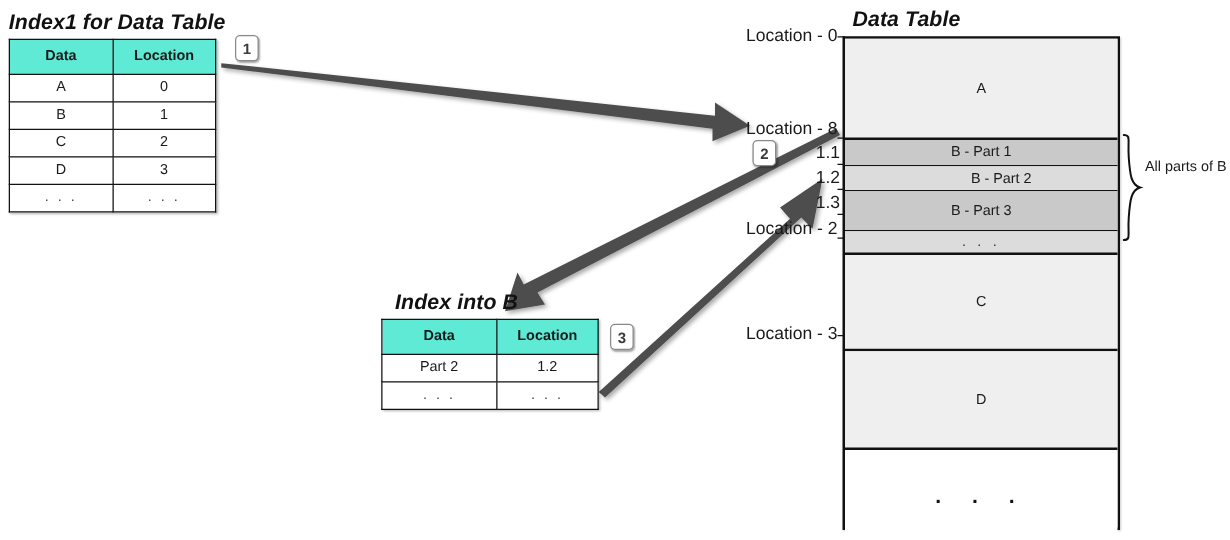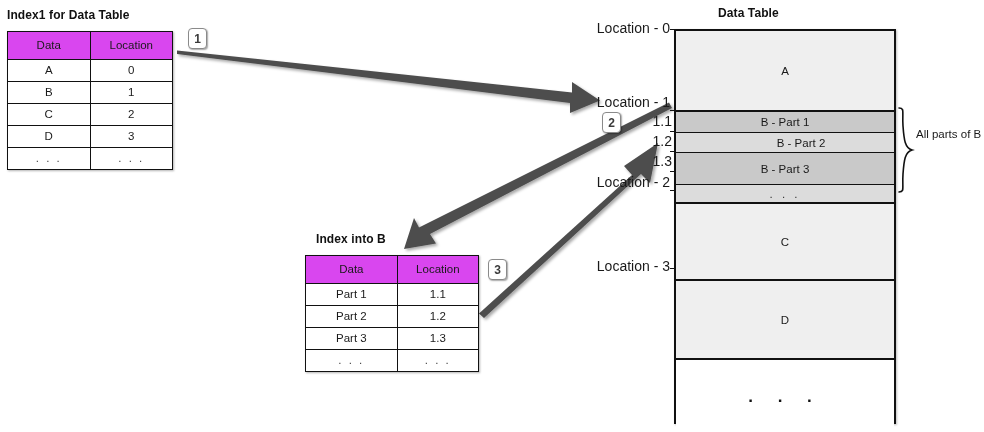--- a/index.html
+++ b/index.html
@@ -17,25 +17,26 @@
     position: relative;
     width: 984px;
     height: 432px;
     overflow: hidden;
     background: #ffffff;
   }
   .abs { position: absolute; }
 
   
   .heading {
-    font-size: 12px;
+    font-size: 17px;
     font-weight: bold;
     color: #111111;
     white-space: nowrap;
     letter-spacing: 0.1px;
+    font-style: italic;
   }
 
   
   .idx-table {
     border-collapse: collapse;
     table-layout: fixed;
     background: #ffffff;
     border: 1.6px solid #111111;
     box-shadow: 1px 1px 2px rgba(0,0,0,0.30);
   }
@@ -44,24 +45,24 @@
     font-size: 11.5px;
     font-weight: normal;
     text-align: center;
     color: #1a1a1a;
     padding: 0;
     height: 21px;
     line-height: 21px;
     white-space: nowrap;
   }
   .idx-table th {
-    background: #d946ef;
+    background: #5eead4;
     height: 27px;
     line-height: 27px;
-    font-weight: normal;
+    font-weight: bold;
   }
   .idx-table td.ellip, .idx-table th.ellip { letter-spacing: 2px; color: #444; }
 
   
   .data-table {
     border: 2px solid #111111;
     box-sizing: border-box;
     background: #ffffff;
     box-shadow: 1px 1px 2px rgba(0,0,0,0.25);
   }
@@ -199,43 +200,35 @@
         <col style="width:47%">
       </colgroup>
     <thead>
       <tr>
         <th>Data</th>
         <th>Location</th>
       </tr>
     </thead>
     <tbody>
       <tr>
-        <td>Part 1</td>
-        <td>1.1</td>
-      </tr>
-      <tr>
         <td>Part 2</td>
         <td>1.2</td>
       </tr>
       <tr>
-        <td>Part 3</td>
-        <td>1.3</td>
-      </tr>
-      <tr>
         <td class="ellip">. . .</td>
         <td class="ellip">. . .</td>
       </tr>
     </tbody>
   </table>
 
   <div class="abs badge" style="left:488px; top:259px;">3</div>
 
   <div class="abs badge" style="left:602px; top:112px;">2</div>
 
-  <div class="abs heading" style="left:718px; top:6px;">Data Table</div>
+  <div class="abs heading" style="left:682px; top:6px;">Data Table</div>
 
   <div class="abs data-table" style="left:674px; top:29px; width:222px; height:395px;">
     <div class="dt-row plain" style="height:81px; background:#efefef;">
       <span>A</span>
     </div>
     <div class="dt-row part-a thin" style="height:21px;">
       <span>B - Part 1</span>
     </div>
     <div class="dt-row part-b thin" style="height:20px;padding-left:32px;">
       <span>B - Part 2</span>
@@ -253,21 +246,21 @@
       <span>D</span>
     </div>
     <div class="dt-row plain last" style="height:74px;">
       <span class="bigdots">. . .</span>
     </div>
   </div>
 
   <div class="abs loc-label" style="left:575px; top:20px; width:95px;">Location - 0</div>
   <div class="abs loc-tick" style="left:670px; top:29px; width:6px; height:1.4px;"></div>
 
-  <div class="abs loc-label" style="left:575px; top:94px; width:95px;">Location - 1</div>
+  <div class="abs loc-label" style="left:575px; top:94px; width:95px;">Location - 8</div>
   <div class="abs loc-tick" style="left:670px; top:110px; width:6px; height:1.4px;"></div>
 
   <div class="abs loc-label" style="left:575px; top:174px; width:95px;">Location - 2</div>
   <div class="abs loc-tick" style="left:670px; top:190px; width:6px; height:1.4px;"></div>
 
   <div class="abs loc-label" style="left:575px; top:258px; width:95px;">Location - 3</div>
   <div class="abs loc-tick" style="left:670px; top:268px; width:6px; height:1.4px;"></div>
 
   <div class="abs loc-label" style="left:632px; top:113px; width:40px;">1.1</div>
   <div class="abs loc-tick" style="left:670px; top:131px; width:6px; height:1.2px;"></div>

